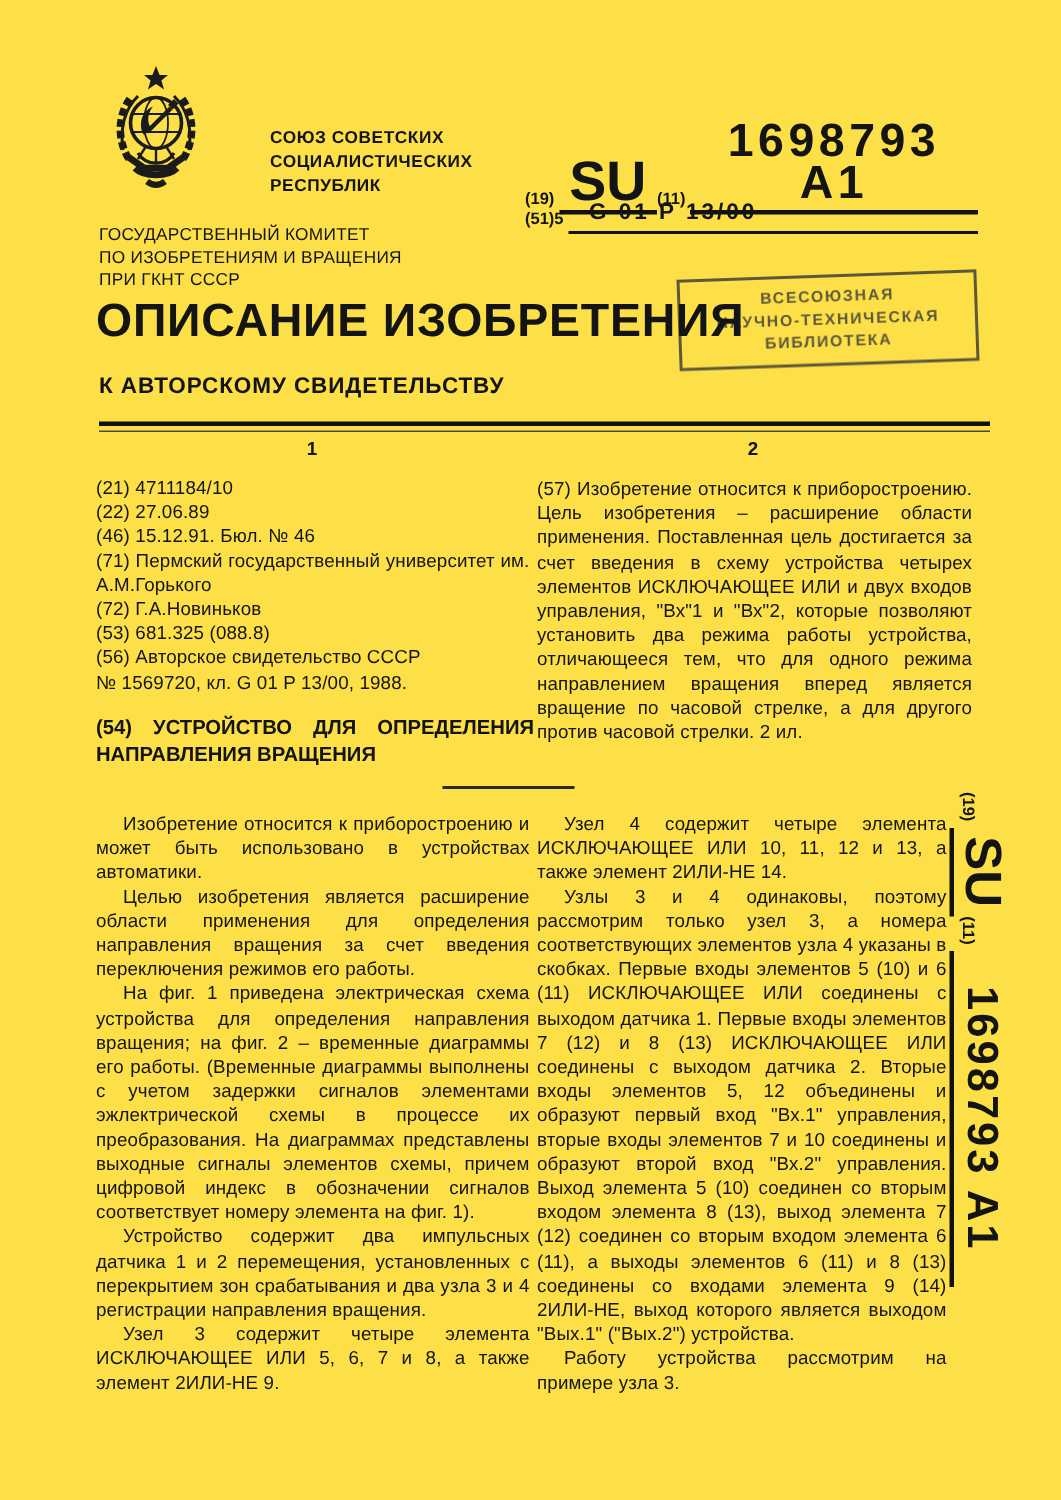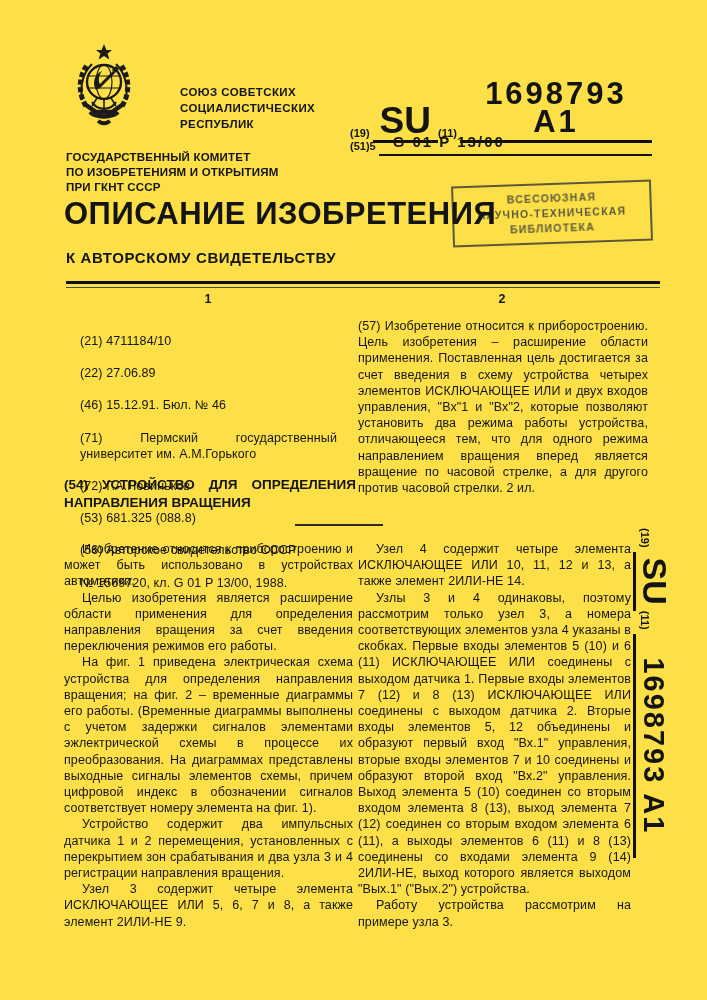--- a/index.html
+++ b/index.html
@@ -2,21 +2,21 @@
 <html lang="ru"><head>
 <meta charset="utf-8">
 <style>
   html,body{margin:0;padding:0;background:#9a9a9a;}
   .page{position:relative;width:707px;height:1000px;background:#fde047;color:#141414;
         font-family:"Liberation Sans",sans-serif;overflow:hidden;}
   .abs{position:absolute;}
 
   
   .union{left:180px;top:84px;font-size:11.5px;font-weight:700;line-height:16px;letter-spacing:.4px;}
-  .committee{left:66px;top:150px;font-size:11.5px;font-weight:700;line-height:15px;letter-spacing:.2px;}
+  .committee{left:66px;top:150px;font-size:11.5px;font-weight:400;line-height:15px;letter-spacing:.2px;}
   .codes{left:350px;top:80px;width:302px;display:flex;align-items:flex-end;}
   .code-small{font-size:11px;font-weight:700;padding:0 3px 4px 0;white-space:nowrap;}
   .su{font-size:37px;font-weight:700;line-height:.85;border-bottom:3px solid #111;padding:0 7px 3px 7px;}
   .pubnum-wrap{flex:1;border-bottom:3px solid #111;text-align:center;}
   .pubnum{font-size:31px;font-weight:700;letter-spacing:3px;line-height:.9;padding-bottom:4px;display:inline-block;}
   .ipc-row{left:350px;top:133px;width:302px;display:flex;align-items:flex-end;}
   .ipc-val-wrap{flex:1;border-bottom:2px solid #111;padding:0 0 3px 14px;}
   .ipc-val{font-size:15px;font-weight:700;letter-spacing:2px;}
   .stamp{left:452px;top:183px;width:188px;border:2px solid #3a3a3a;transform:rotate(-2deg);
          text-align:center;padding:6px 4px;font-size:10.5px;font-weight:700;letter-spacing:1.2px;
@@ -24,21 +24,21 @@
   .doc-title{left:64px;top:196px;font-size:31px;font-weight:700;letter-spacing:.5px;white-space:nowrap;}
   .doc-subtitle{left:66px;top:249px;font-size:15px;font-weight:700;letter-spacing:.6px;}
 
   .rule{left:66px;top:281px;width:594px;height:3px;border-top:3px solid #101010;border-bottom:1px solid #4a4a4a;}
   .colmark{top:292px;width:288px;text-align:center;font-size:12.5px;font-weight:700;}
   .colmark.c1{left:64px;} .colmark.c2{left:358px;}
 
   
   .txt{font-size:12.5px;line-height:16.2px;letter-spacing:.1px;text-align:justify;}
   .biblio{left:64px;top:317px;width:289px;}
-  .biblio .item{margin:16px;}
+  .biblio .item{margin:0;}
   .title54{left:64px;top:455px;width:292px;font-size:13.5px;font-weight:700;line-height:17.5px;text-align:justify;margin-top:21px;}
   .abstract{left:358px;top:318px;width:290px;}
   .mid-dash{left:295px;top:524px;width:88px;height:2px;background:#2a2a2a;}
   .body-left{left:64px;top:541px;width:289px;}
   .body-right{left:358px;top:541px;width:273px;}
   .txt p{margin:0;text-indent:18px;}
   .txt p.spaced{}
 
   
   .sidebar{left:633px;top:528px;width:72px;height:330px;}
@@ -92,21 +92,21 @@
     <span class="pubnum-wrap"><span class="pubnum">1698793 A1</span></span>
   </div>
 
   <div class="abs ipc-row">
     <span class="code-small">(51)5</span>
     <span class="ipc-val-wrap"><span class="ipc-val">G 01 P 13/00</span></span>
   </div>
 
   <div class="abs committee">
     <div>ГОСУДАРСТВЕННЫЙ КОМИТЕТ</div>
-    <div>ПО ИЗОБРЕТЕНИЯМ И ОТКРЫТИЯМ</div>
+    <div>ПО ИЗОБРЕТЕНИЯМ И ВРАЩЕНИЯ</div>
     <div>ПРИ ГКНТ СССР</div>
   </div>
 
   <div class="abs stamp">
     <div>ВСЕСОЮЗНАЯ</div>
     <div>НАУЧНО-ТЕХНИЧЕСКАЯ</div>
     <div>БИБЛИОТЕКА</div>
   </div>
 
   <div class="abs doc-subtitle">К АВТОРСКОМУ СВИДЕТЕЛЬСТВУ</div>

